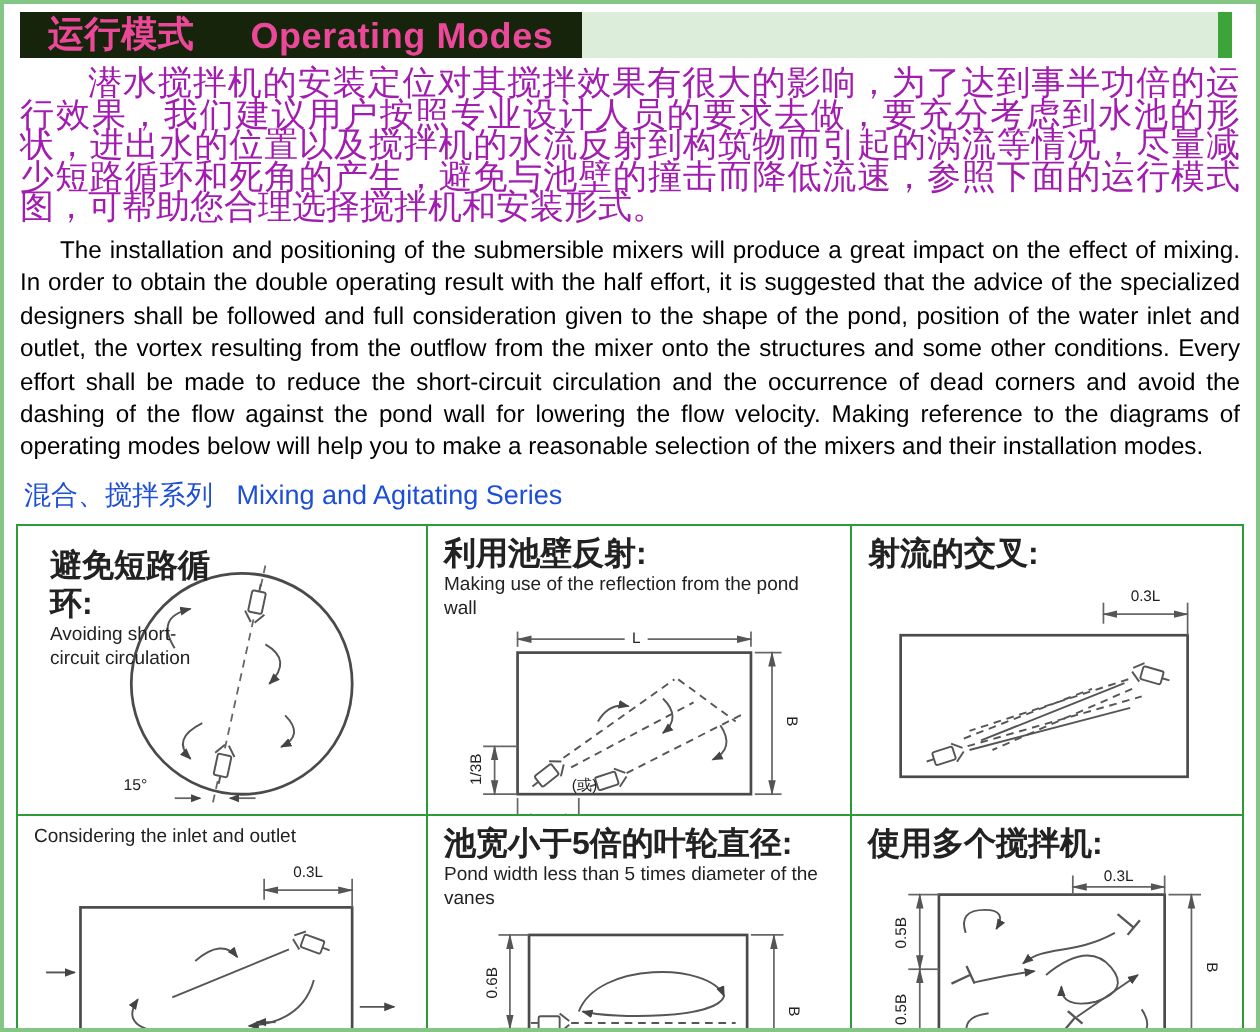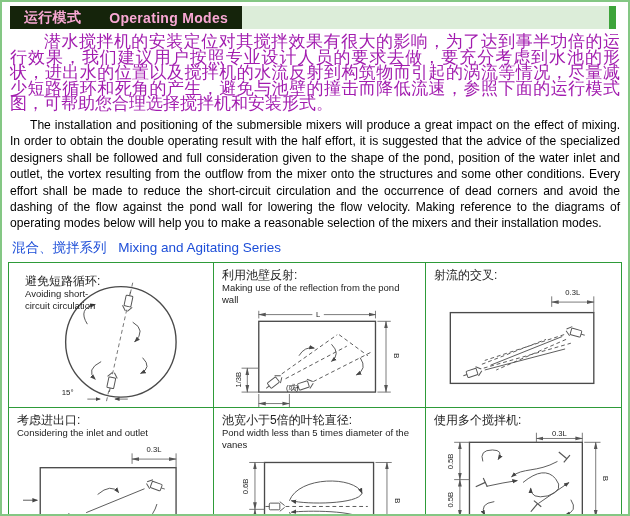--- a/index.html
+++ b/index.html
@@ -1,41 +1,41 @@
 <!DOCTYPE html>
 <html><head>
 <meta charset="utf-8">
 <style>
   html,body{margin:0;padding:0;background:#fff;}
   body{font-family:"Liberation Sans","DejaVu Sans",sans-serif;color:#222;}
   .page{width:630px;height:516px;box-sizing:border-box;border:2px solid #84c784;background:#fff;
         padding:3px 6px 2px 6px;overflow:hidden;}
   
   .banner{display:flex;align-items:stretch;height:23px;margin:1px 0 5px 2px;}
-  .banner .dark{background:#15240b;color:#f9a8d4;font-weight:bold;font-size:14px;
-      display:flex;align-items:center;padding:0 14px;white-space:nowrap;letter-spacing:.3px;}
+  .banner .dark{background:#15240b;color:#ec4899;font-weight:bold;font-size:18px;
+      display:flex;align-items:flex-end;padding:0 14px;white-space:nowrap;letter-spacing:.3px;}
   .banner .dark .en{margin-left:28px;}
   .banner .strip{flex:1;background:#dcedd9;}
   .banner .bar{width:7px;background:#3da43a;margin-right:6px;}
   
   .zhpara{font-family:"Liberation Serif","DejaVu Serif",serif;font-size:17px;line-height:15.6px;
       text-align:justify;text-indent:2em;margin:0 2px 5px 2px;color:#a21caf;}
   .enpara{font-size:12.1px;line-height:16.4px;text-align:justify;text-indent:20px;
       margin:0 2px 7px 2px;color:#000000;}
   .sect{font-weight:normal;font-size:13.5px;margin:2px 0 5px 4px;color:#1d4ed8;}
   .sect .en{margin-left:8px;}
   
   .grid{display:grid;grid-template-columns:205px 212px 1fr;grid-auto-rows:145px;
       border:1px solid #2e9b39;width:614px;box-sizing:border-box;background:#fff;}
   .panel{position:relative;border-right:1px solid #2e9b39;border-bottom:1px solid #2e9b39;
       box-sizing:border-box;overflow:hidden;background:#fff;}
   .panel:nth-child(3n){border-right:none;}
   .panel:nth-child(n+4){border-bottom:none;}
   .pt{padding:5px 8px 0 8px;}
-  .pt .zh{font-weight:normal;font-size:12px;display:block;line-height:1.2;}
+  .pt .zh{font-weight:bold;font-size:16px;display:block;line-height:1.2;}
   .pt .en{font-size:9.5px;display:block;line-height:1.25;color:#222;}
   .pt-abs{position:absolute;left:8px;top:6px;width:86px;z-index:2;}
   svg.diag{display:block;margin:0 auto;}
   svg text{font-family:"Liberation Sans","DejaVu Sans",sans-serif;font-size:8px;fill:#222;}
   .pond{fill:none;stroke:#4a4a4a;stroke-width:1.4;}
   .dim{stroke:#666;stroke-width:.9;fill:none;}
   .flow{stroke:#555;stroke-width:1;fill:none;}
   .dash{stroke-dasharray:4,3;}
 </style>
 </head>
@@ -156,21 +156,20 @@
         <line class="flow" x1="139" y1="57" x2="64" y2="87"></line>
         <use href="#mixerG" transform="translate(48,94) rotate(-18)"></use>
         <line class="flow dash" x1="57" y1="90" x2="148" y2="64"></line>
         <line class="flow dash" x1="55" y1="86" x2="122" y2="60"></line>
         <line class="flow" x1="58" y1="92" x2="142" y2="70"></line>
       </svg>
     </div>
 
     <div class="panel">
       <div class="pt">
-        <span class="zh">考虑进出口:</span>
         <span class="en">Considering the inlet and outlet</span>
       </div>
       <svg class="diag" width="201" height="110" viewBox="0 0 205 115">
         <rect class="pond" x="28" y="30" width="142" height="76"></rect>
         <line class="dim" x1="124" y1="15" x2="124" y2="26"></line>
         <line class="dim" x1="170" y1="15" x2="170" y2="30"></line>
         <line class="dim" x1="124" y1="21" x2="170" y2="21" marker-start="url(#mD)" marker-end="url(#mD)"></line>
         <text x="147" y="14" text-anchor="middle">0.3L</text>
         <line class="flow" x1="10" y1="64" x2="25" y2="64" marker-end="url(#mA)"></line>
         <line class="flow" x1="174" y1="82" x2="192" y2="82" marker-end="url(#mA)"></line>

